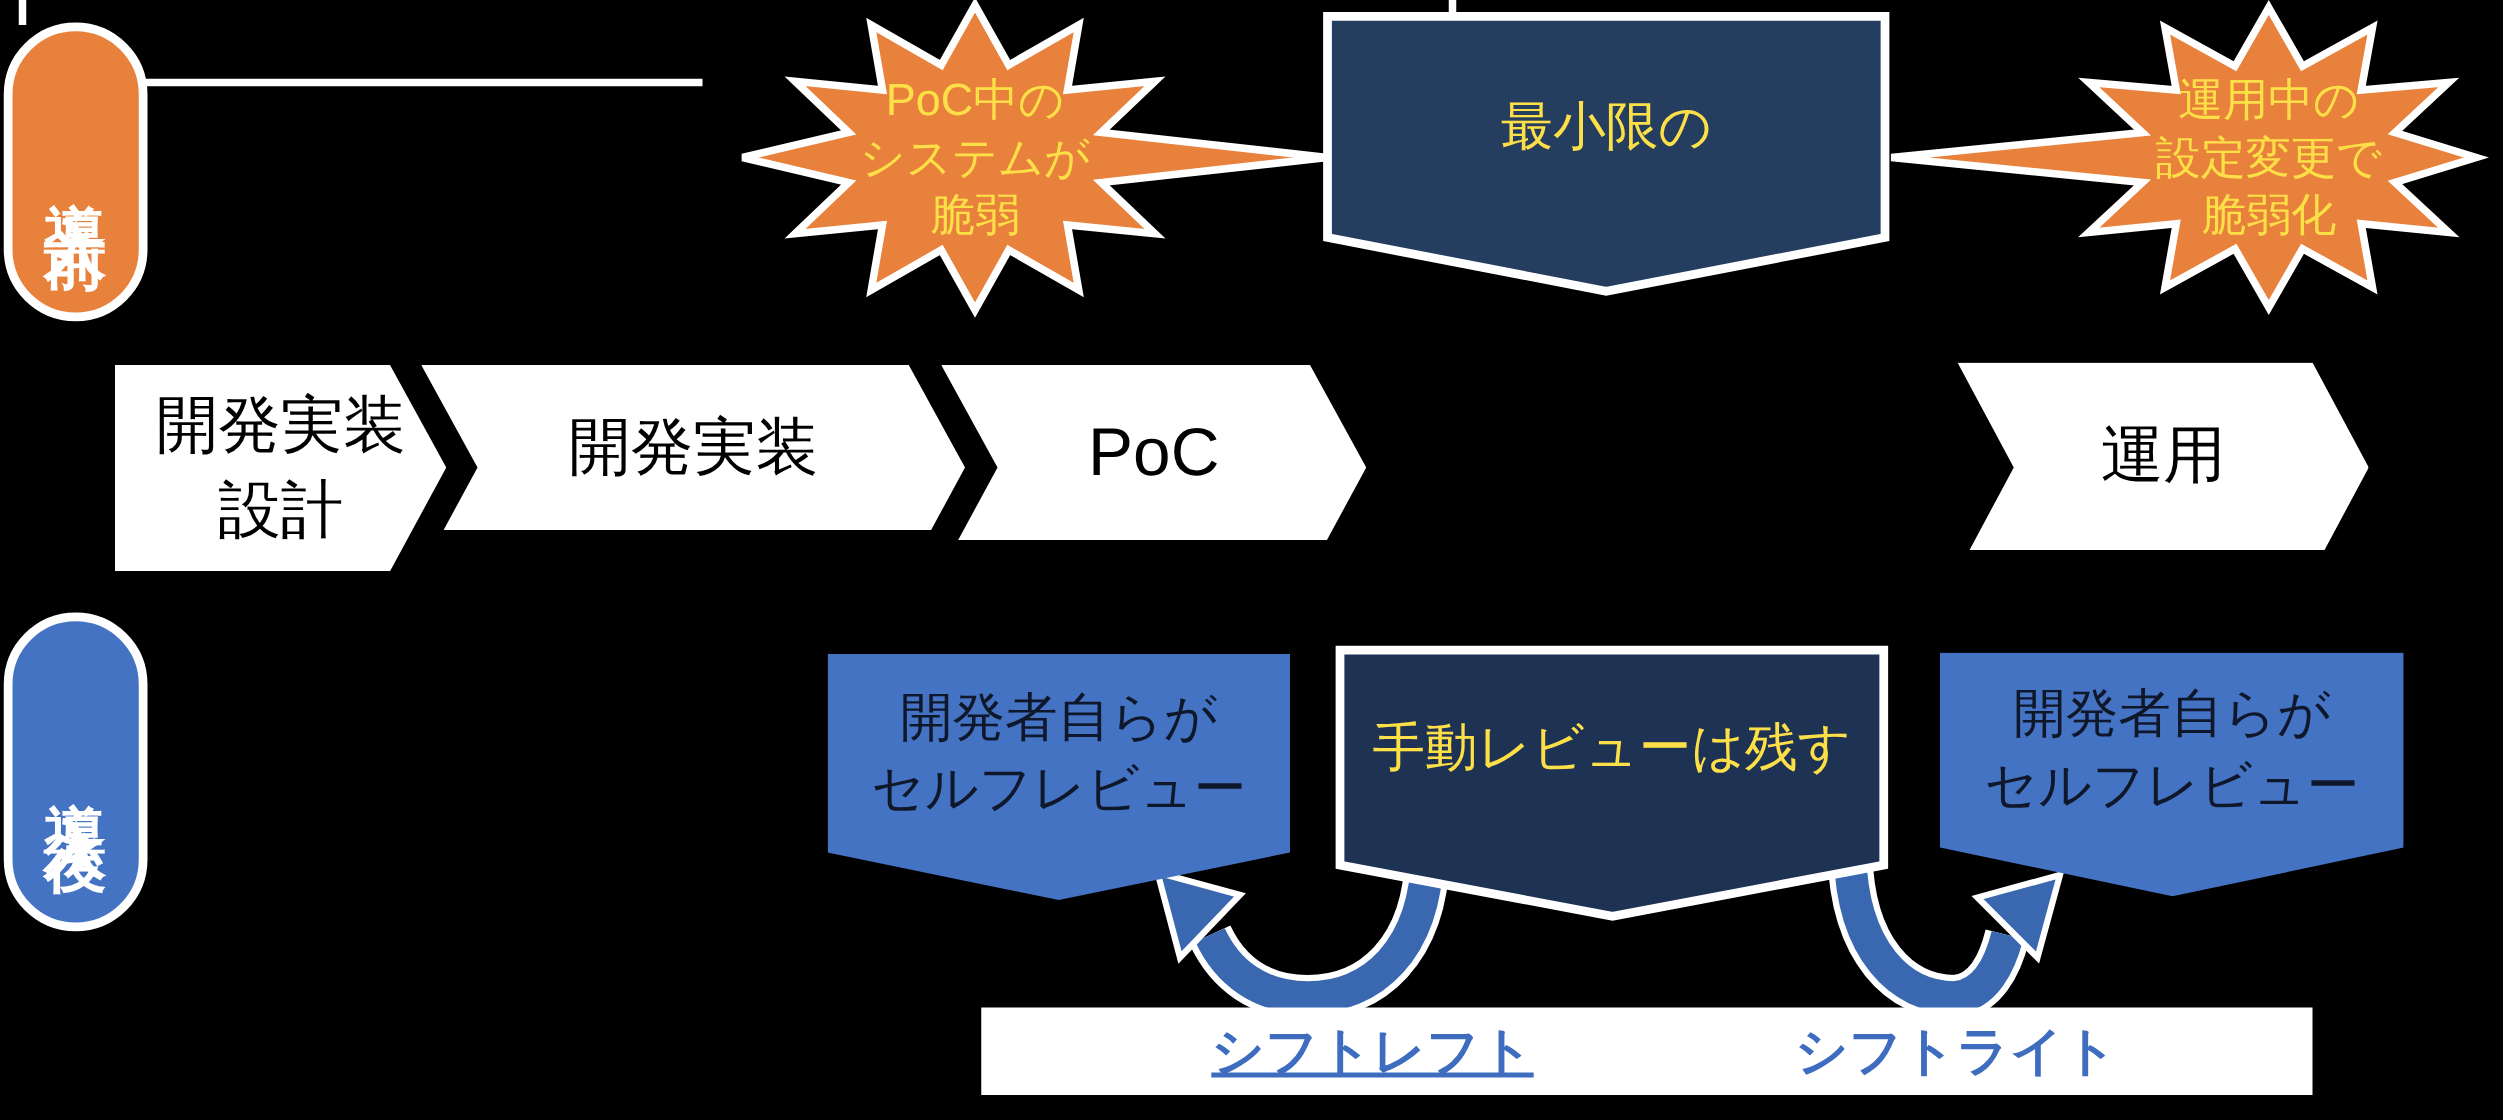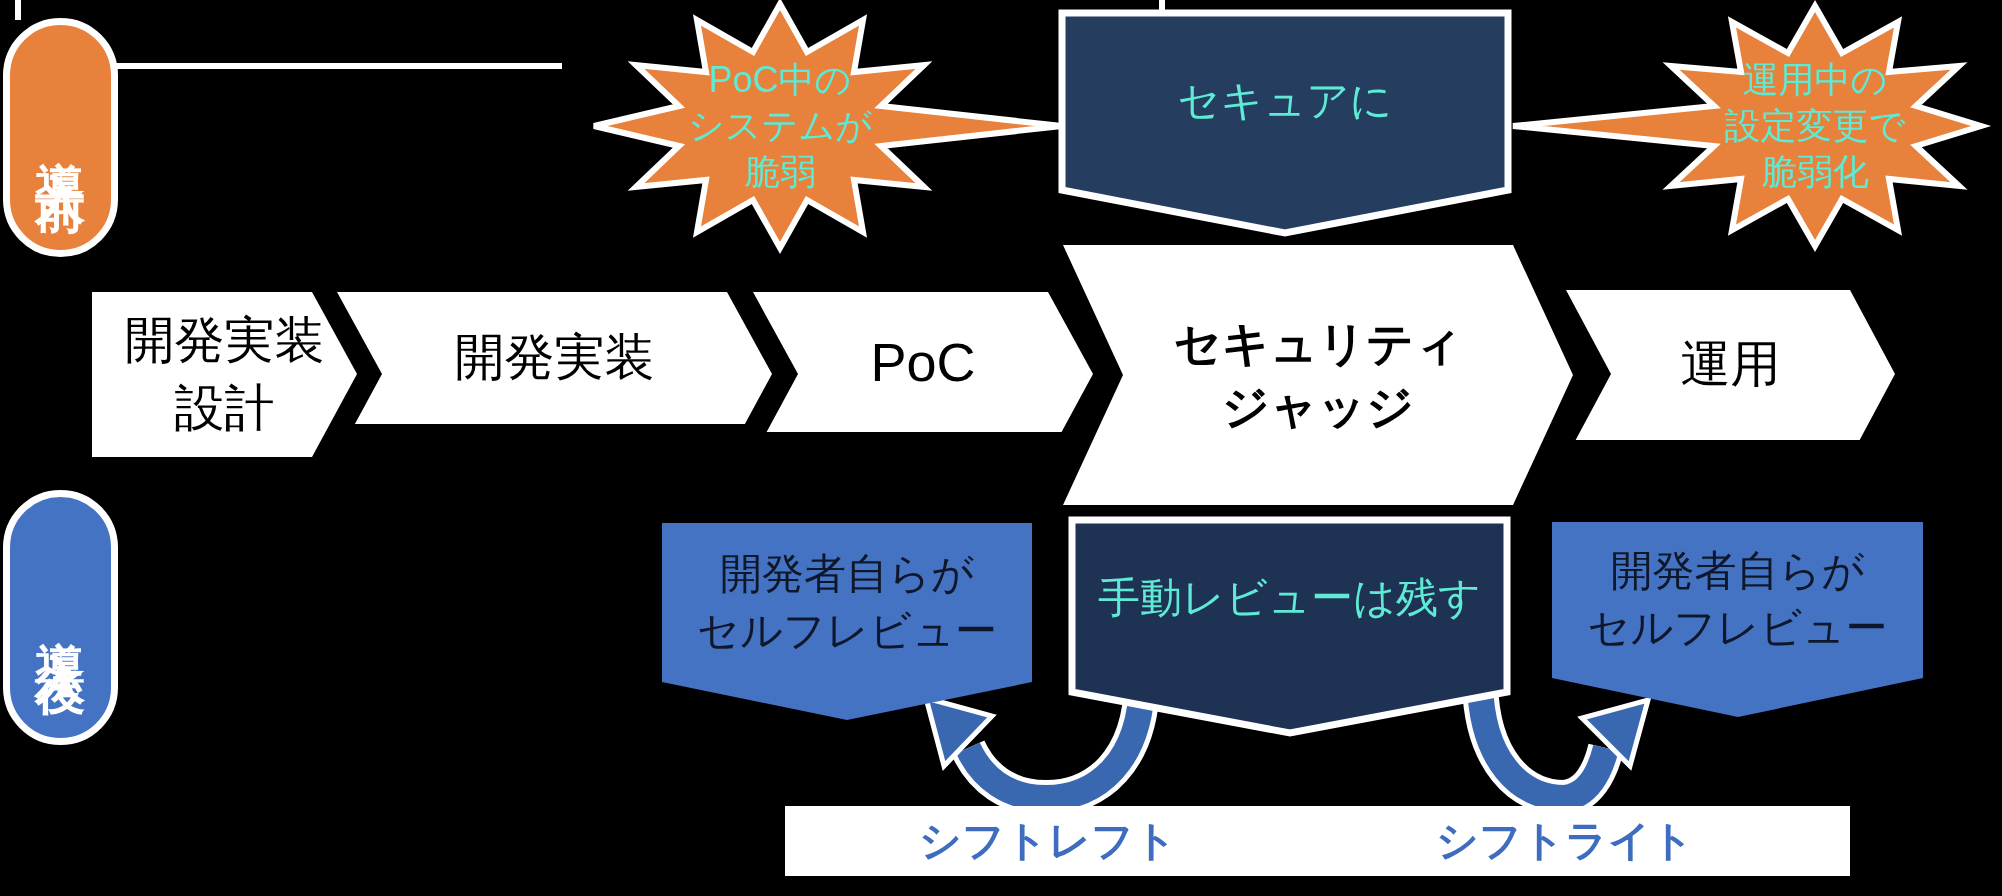--- a/index.html
+++ b/index.html
@@ -42,35 +42,35 @@
     position:absolute;background:var(--blue,#4573C4);color:#0f172a;z-index:2;
     display:flex;flex-direction:column;align-items:center;justify-content:center;
     font-size:42px;line-height:1.35;text-align:center;
   }
   #bl{left:662px;top:523px;width:370px;height:197px;padding-bottom:38px;box-sizing:border-box;
       clip-path:polygon(0 0,370px 0,370px 159px,185px 197px,0 159px);}
   #br{left:1552px;top:522px;width:371px;height:195px;padding-bottom:39px;box-sizing:border-box;
       clip-path:polygon(0 0,371px 0,371px 156px,186px 195px,0 156px);}
   
   .txt{
-    position:absolute;color:#5eead4;z-index:3;display:flex;flex-direction:column;
+    position:absolute;color:#fde047;z-index:3;display:flex;flex-direction:column;
     align-items:center;justify-content:center;text-align:center;line-height:1.28;
   }
   #t-star-left{left:640px;top:52px;width:280px;height:148px;font-size:36px;}
   #t-star-right{left:1665px;top:52px;width:300px;height:148px;font-size:36px;}
   #t-banner-top{left:1062px;top:13px;width:446px;height:177px;font-size:42px;line-height:1.4;}
   #t-banner-bottom{left:1072px;top:520px;width:435px;height:172px;font-size:42px;line-height:1.35;padding-bottom:16px;box-sizing:border-box;}
   
   .shift-band{position:absolute;left:785px;top:806px;width:1065px;height:70px;background:#fff;z-index:2;}
   .shift-label{
     position:absolute;top:806px;height:70px;width:300px;z-index:3;
     display:flex;align-items:center;justify-content:center;
     color:var(--label_blue,#3E6DBF);font-weight:bold;font-size:42px;
   }
-  #shift-left-label{left:898px;}
+  #shift-left-label{left:948px;text-decoration:underline;}
   #shift-right-label{left:1415px;}
   
   .star{fill:var(--orange,#E8813C);stroke:#fff;stroke-width:6;}
   .ribbon-top{fill:var(--navy,#253E60);stroke:#fff;stroke-width:7;}
   .ribbon-bottom{fill:var(--navy_dark,#1E3254);stroke:#fff;stroke-width:7;}
   .arrow-under{fill:none;stroke:#fff;stroke-width:36;}
   .arrow-body{fill:none;stroke:var(--arrow_blue,#3A68B0);stroke-width:26;}
   .arrow-head{fill:var(--arrow_blue,#3A68B0);stroke:#fff;stroke-width:5;}
 </style>
 </head>
@@ -111,35 +111,31 @@
   <div class="chevron" id="c1">
     <span>開発実装</span>
     <span>設計</span>
   </div>
   <div class="chevron" id="c2">
     <span>開発実装</span>
   </div>
   <div class="chevron" id="c3">
     <span>PoC</span>
   </div>
-  <div class="chevron" id="c4">
-    <span>セキュリティ</span>
-    <span>ジャッジ</span>
-  </div>
   <div class="chevron" id="c5">
     <span>運用</span>
   </div>
 
   <div class="txt" id="t-star-left">
     <span>PoC中の</span>
     <span>システムが</span>
     <span>脆弱</span>
   </div>
   <div class="txt" id="t-banner-top">
-    <span>セキュアに</span>
+    <span>最小限の</span>
   </div>
   <div class="txt" id="t-star-right">
     <span>運用中の</span>
     <span>設定変更で</span>
     <span>脆弱化</span>
   </div>
   <div class="txt" id="t-banner-bottom">
     <span>手動レビューは残す</span>
   </div>
 

